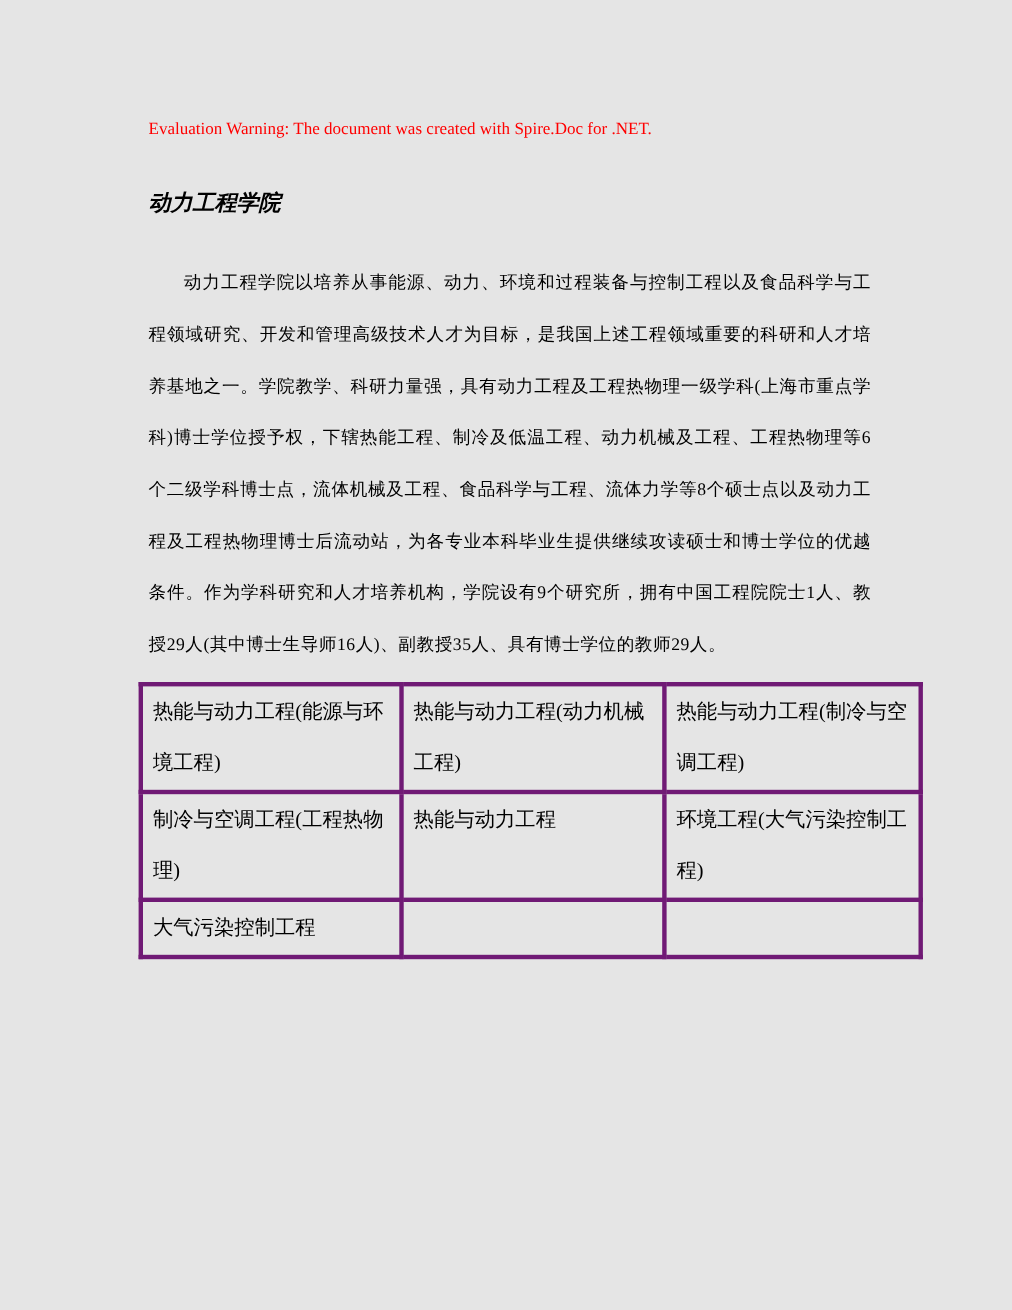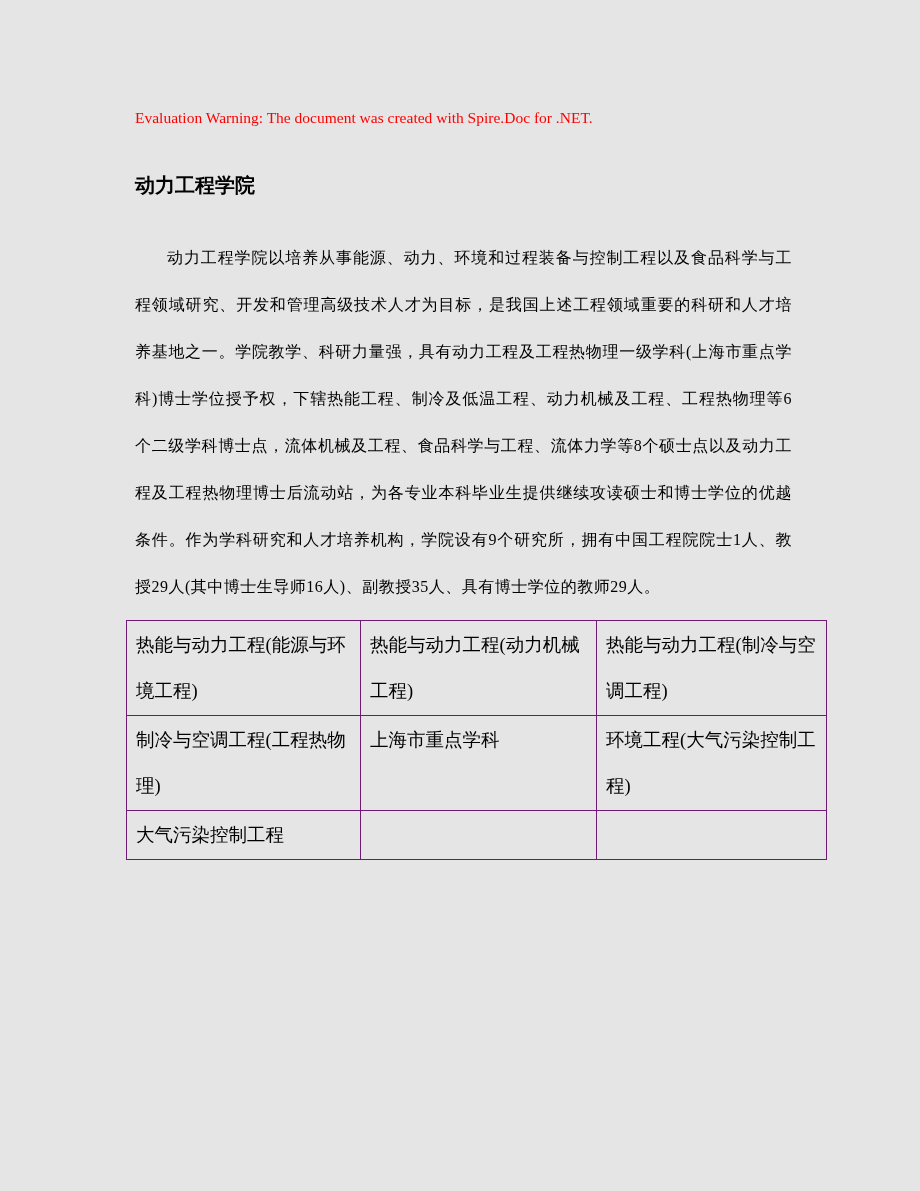--- a/index.html
+++ b/index.html
@@ -24,20 +24,21 @@
     font-size: 15.5px;
     line-height: 20px;
     margin: 0;
     font-family: "Liberation Serif", serif;
   }
   .doc-title {
     font-size: 20px;
     font-weight: bold;
     margin: 44px 0 0 0;
     line-height: 26px;
+    font-style: italic;
   }
   .body-paragraph {
     margin: 36px 0 0 0;
     font-size: 16px;
     line-height: 47px;
     text-align: justify;
     text-indent: 2em;
     letter-spacing: 0.5px;
   }
   .lead-in {
@@ -45,21 +46,21 @@
     font-size: 19.5px;
     line-height: 47px;
   }
   table.majors-table {
     border-collapse: collapse;
     table-layout: fixed;
     width: 640px;
     margin: 10px 0 0 -9px;
   }
   table.majors-table td {
-    border: 1px solid #701a75;
+    border: 4px solid #701a75;
     vertical-align: top;
     padding: 1px 10px 1px 9px;
     font-size: 18.5px;
     line-height: 46px;
     word-break: break-all;
   }
   td.col-1 { width: 214px; }
   td.col-2 { width: 216px; font-family: Liberation Serif, serif; }
   td.col-3 { width: 210px; font-family: Liberation Serif, serif; }
 </style>
@@ -77,21 +78,21 @@
 
   <table class="majors-table">
     <tbody>
       <tr>
         <td class="col-1">热能与动力工程(能源与环境工程)</td>
         <td class="col-2">热能与动力工程(动力机械工程)</td>
         <td class="col-3">热能与动力工程(制冷与空调工程)</td>
       </tr>
       <tr>
         <td class="col-1">制冷与空调工程(工程热物理)</td>
-        <td class="col-2">上海市重点学科</td>
+        <td class="col-2">热能与动力工程</td>
         <td class="col-3">环境工程(大气污染控制工程)</td>
       </tr>
       <tr>
         <td class="col-1">大气污染控制工程</td>
         <td class="col-2"></td>
         <td class="col-3"></td>
       </tr>
     </tbody>
   </table>
 

